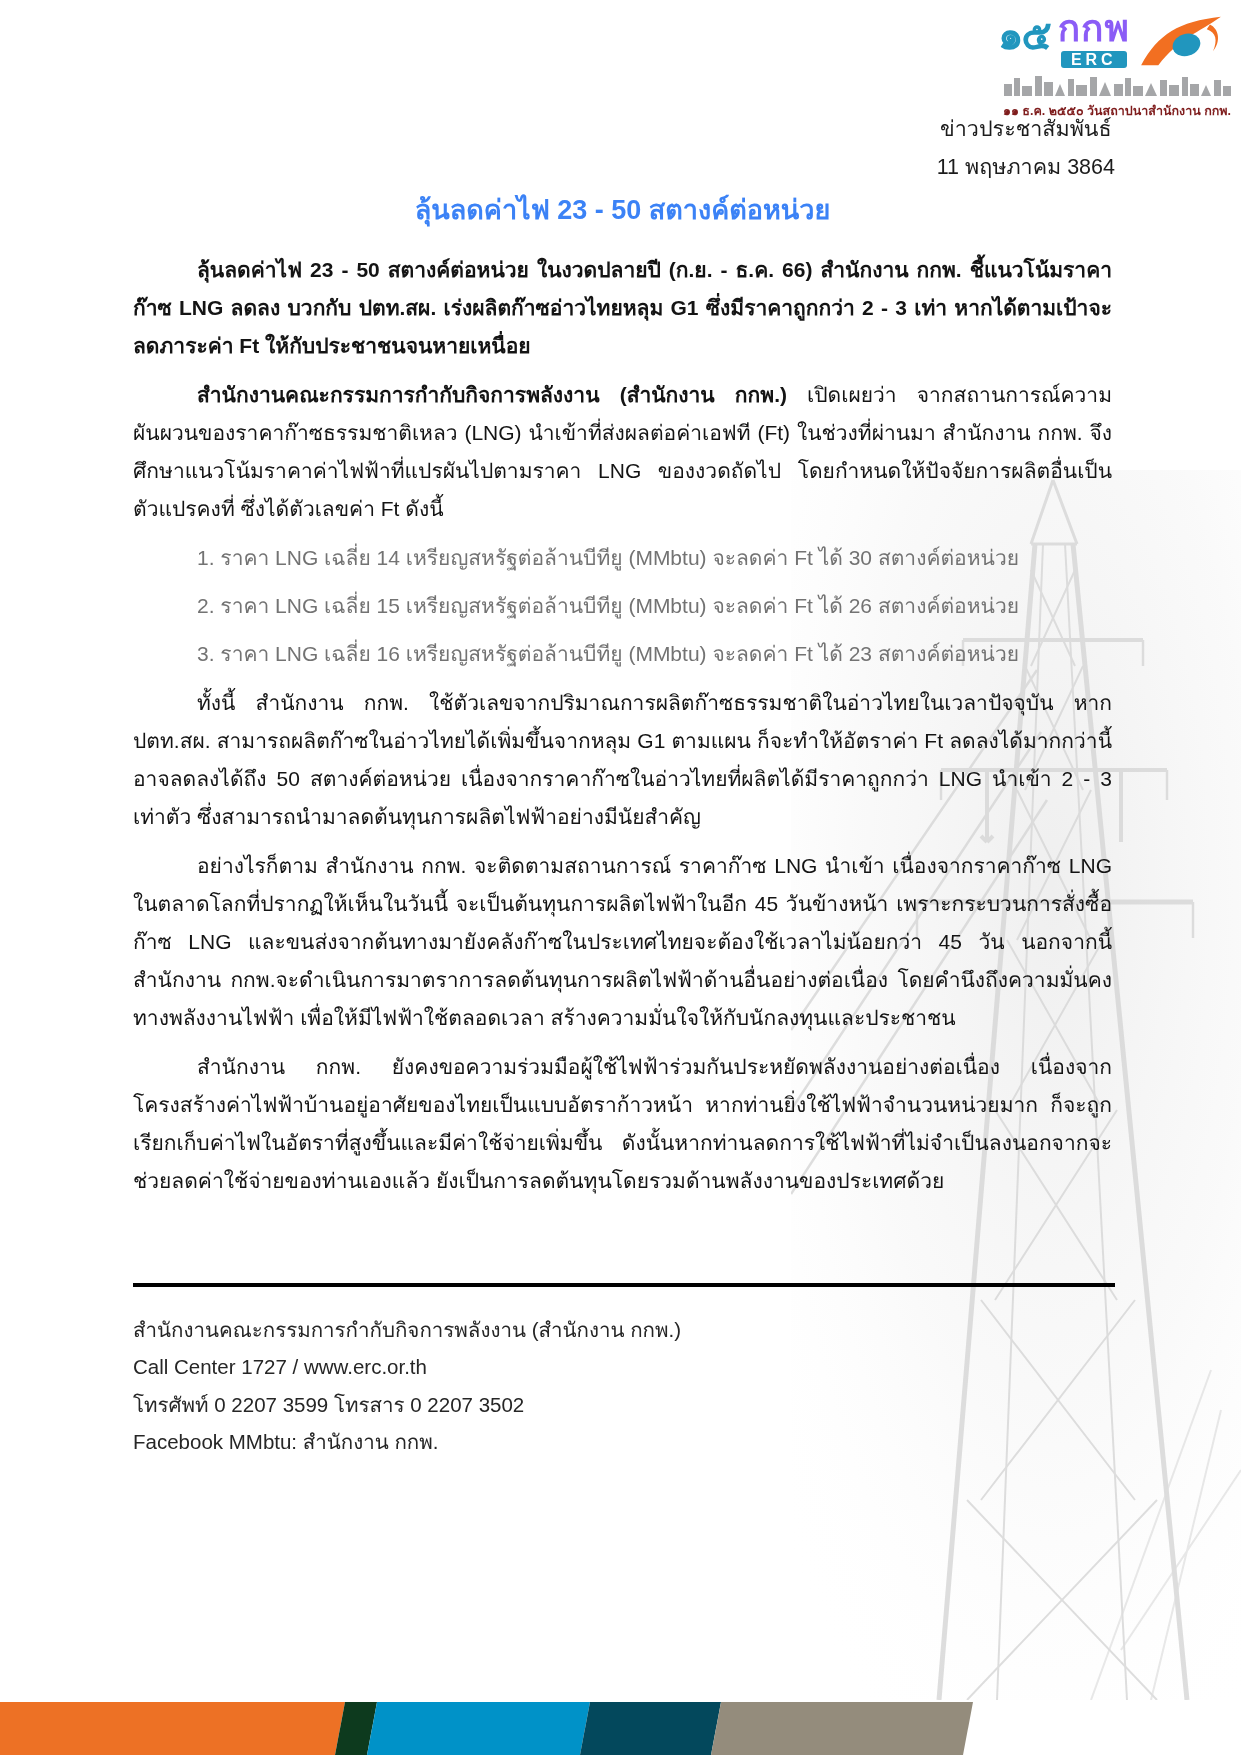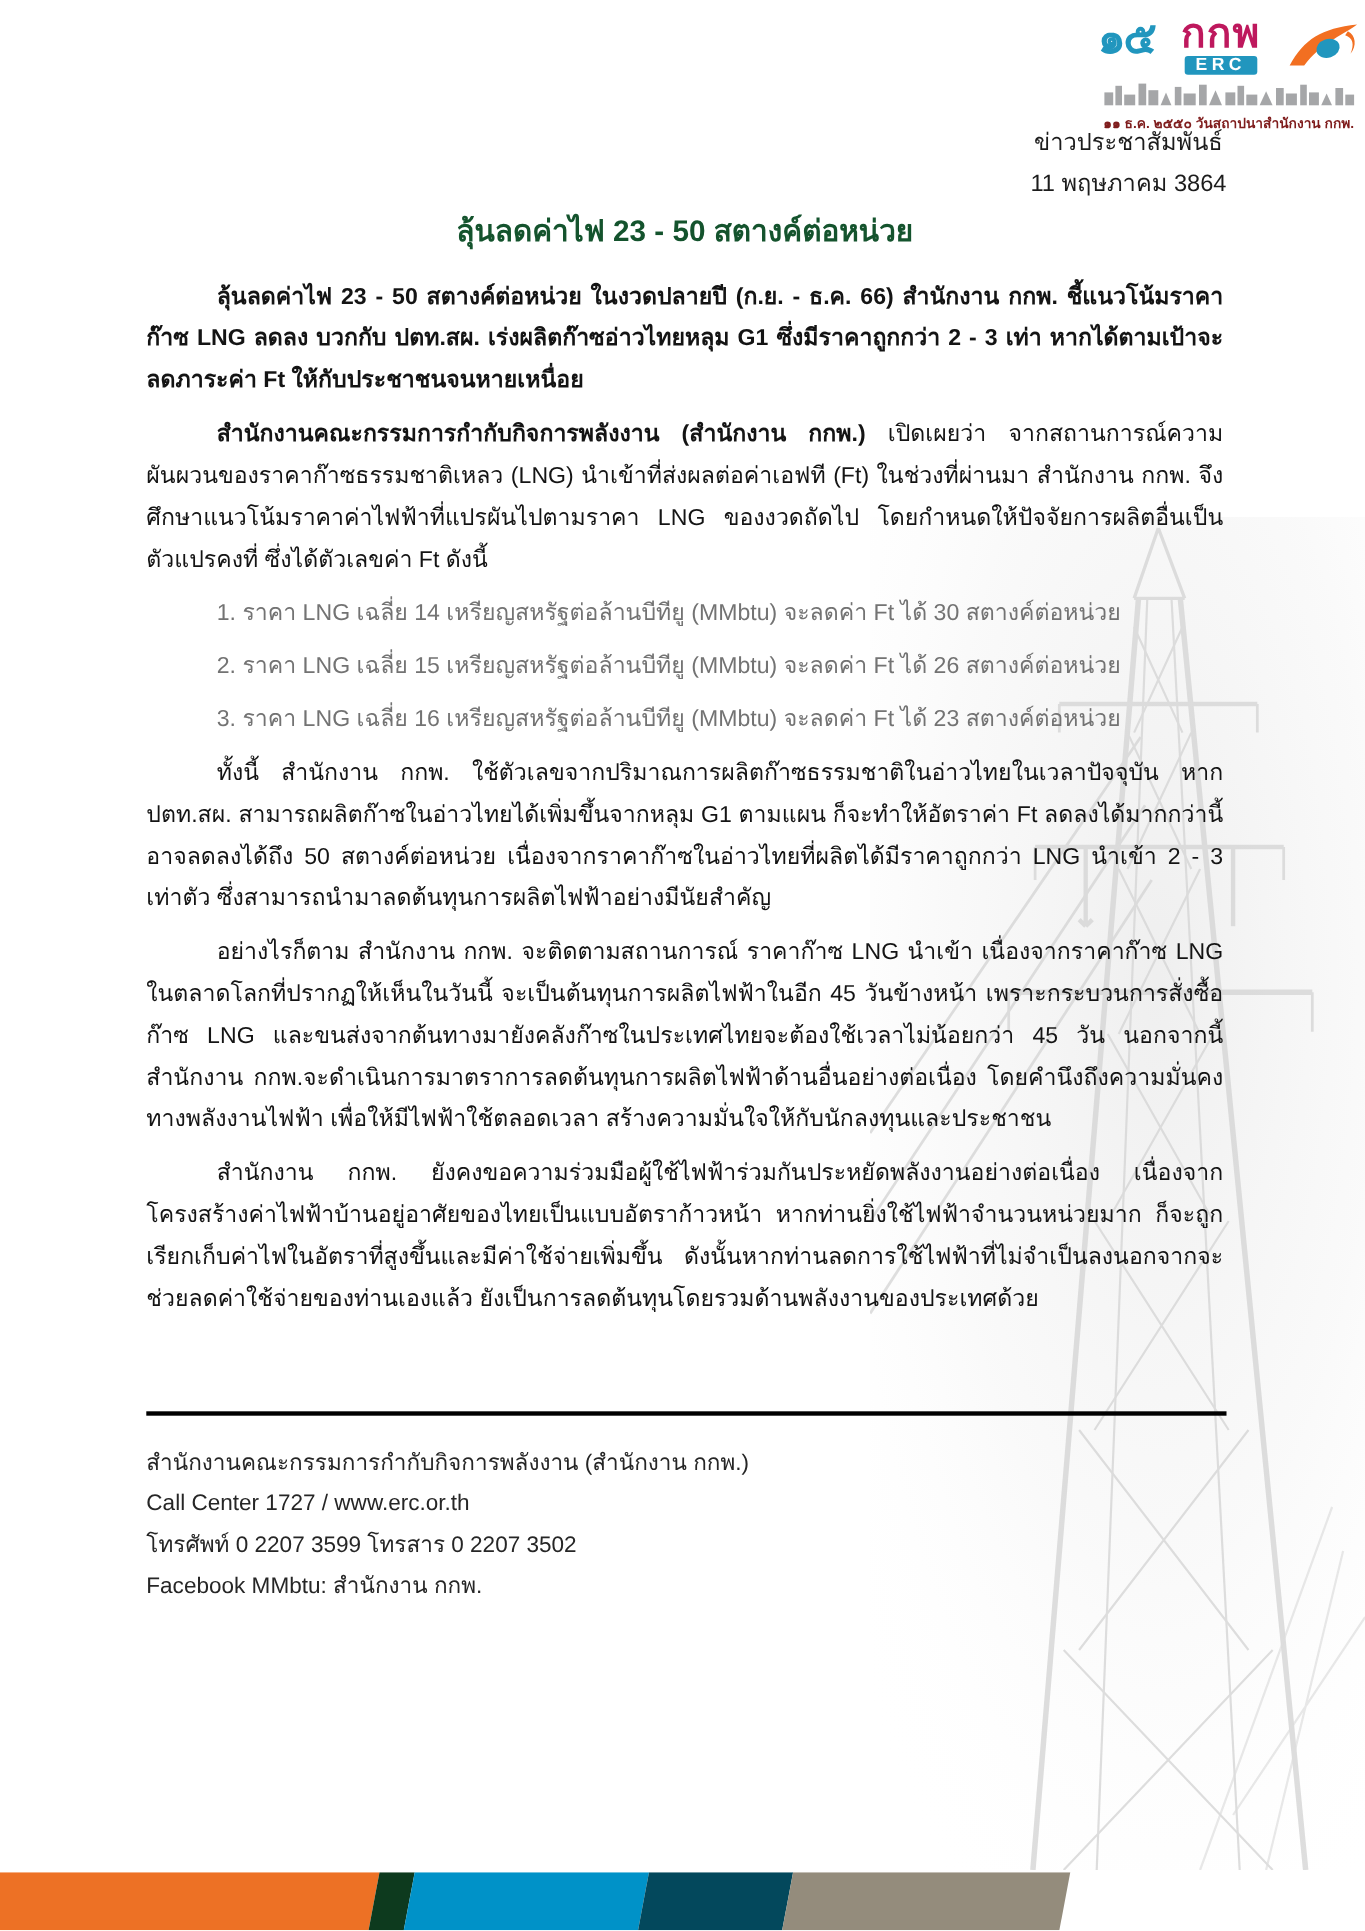--- a/index.html
+++ b/index.html
@@ -16,21 +16,21 @@
   .watermark{
     position:absolute;top:470px;left:791px;width:450px;height:1230px;
     pointer-events:none;
   }
 
   
   .logo{
     position:absolute;top:12px;left:998px;width:238px;
     text-align:center;
   }
-  .logo-row{display:flex;align-items:flex-start;justify-content:flex-start;gap:24px;}
+  .logo-row{display:flex;align-items:flex-start;justify-content:flex-start;gap:8px;}
   .th15{
     font-size:40px;font-weight:bold;line-height:46px;
     letter-spacing:-2px;
   }
   .kkp-block{display:flex;flex-direction:column;align-items:center;}
   .kkp{font-size:37px;font-weight:bold;line-height:38px;letter-spacing:1px;}
   .erc-badge{
     display:inline-block;margin-top:1px;
     color:#fff;font-size:16px;font-weight:bold;letter-spacing:4px;
     padding:1px 10px;border-radius:3px;line-height:15px;
@@ -46,21 +46,21 @@
     position:absolute;top:110px;right:126px;
     text-align:center;font-size:21.5px;line-height:38px;color:#1c1c1c;
   }
 
   
   .content{
     position:absolute;top:188px;left:133px;width:979px;
   }
   .doc-title{
     font-size:27px;font-weight:bold;text-align:center;
-    margin:0 0 19px 0;line-height:44px;color:#14532d;
+    margin:0 0 19px 0;line-height:44px;color:#3b82f6;
   }
   .para{
     font-size:21px;line-height:38px;text-align:justify;
     text-indent:64px;margin:0 0 11px 0;color:#141414;
   }
   .para.bold{font-weight:bold;}
   .bold-lead{font-weight:bold;}
   .ft-list{margin:0 0 11px 0;padding:0;list-style:none;}
   .ft-list li{
     font-size:21px;line-height:38px;text-indent:64px;margin:0 0 10px 0;color:#737373;
@@ -123,21 +123,21 @@
       <path d="M330 300 L330 372" stroke-width="4"></path>
 
       <path d="M420 900 L300 1230 M430 940 L360 1230 M450 1000 L330 1180" stroke-width="2" opacity="0.7"></path>
     </g>
   </svg>
 
   <div class="logo">
     <div class="logo-row">
       <span class="th15" style="color:#2196BE;">๑๕</span>
       <div class="kkp-block">
-        <span class="kkp" style="color:#be185d;">กกพ</span>
+        <span class="kkp" style="color:#8b5cf6;font-family:Liberation Mono, monospace;">กกพ</span>
         <span class="erc-badge" style="background:#2196BE;">ERC</span>
       </div>
       <svg class="swoosh" viewBox="0 0 110 70">
         <path d="M4 66 C26 26 52 10 106 4 C78 24 52 32 26 66 Z" fill="#F26F21"></path>
         <ellipse cx="62" cy="40" rx="18" ry="14" transform="rotate(-18 62 40)" fill="#2196BE"></ellipse>
         <path d="M92 14 C104 20 106 36 96 48 C102 34 100 24 88 20 Z" fill="#F26F21"></path>
       </svg>
     </div>
     <svg class="skyline" viewBox="0 0 230 24">
       <g fill="#A5A6A8">

